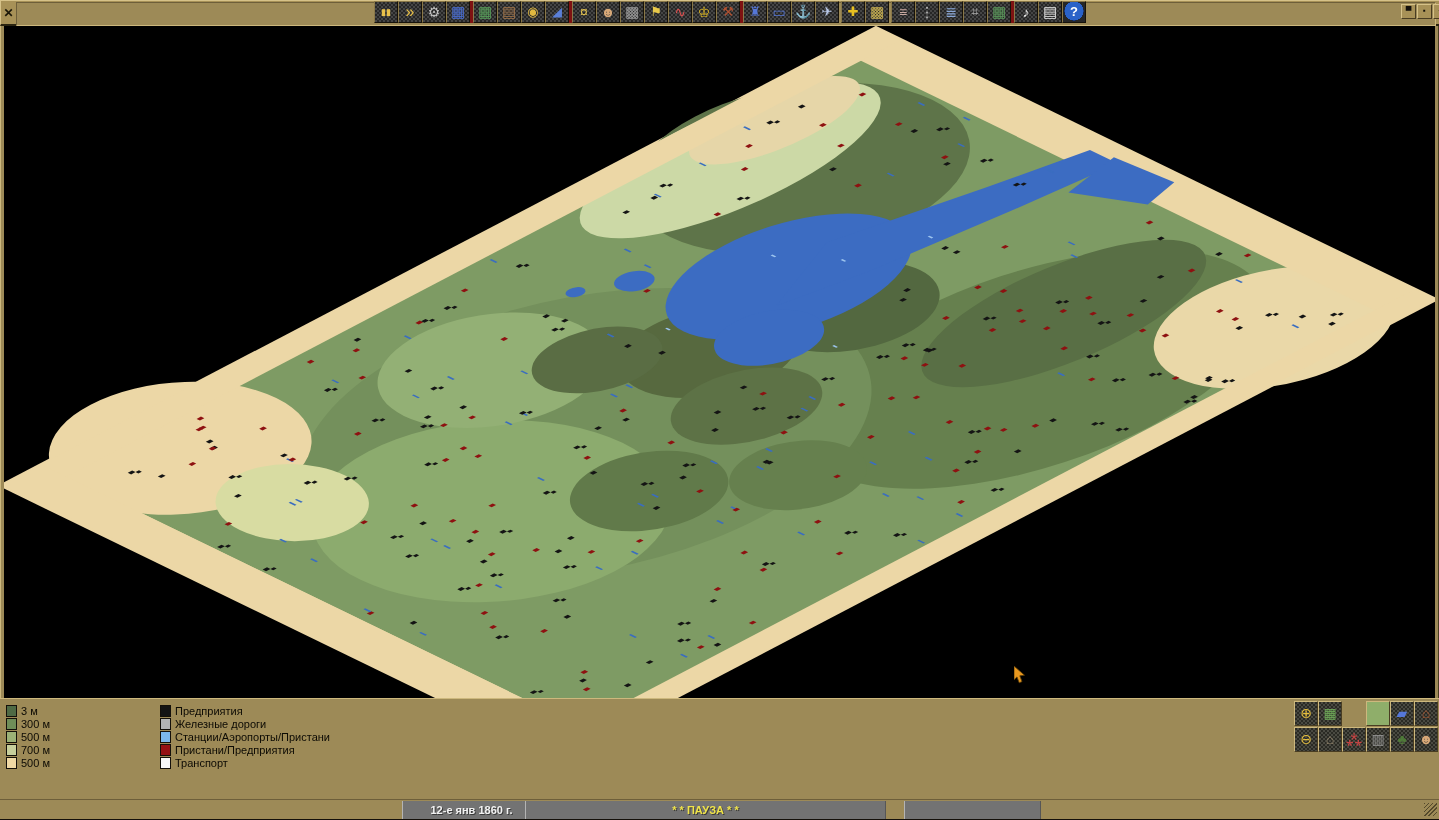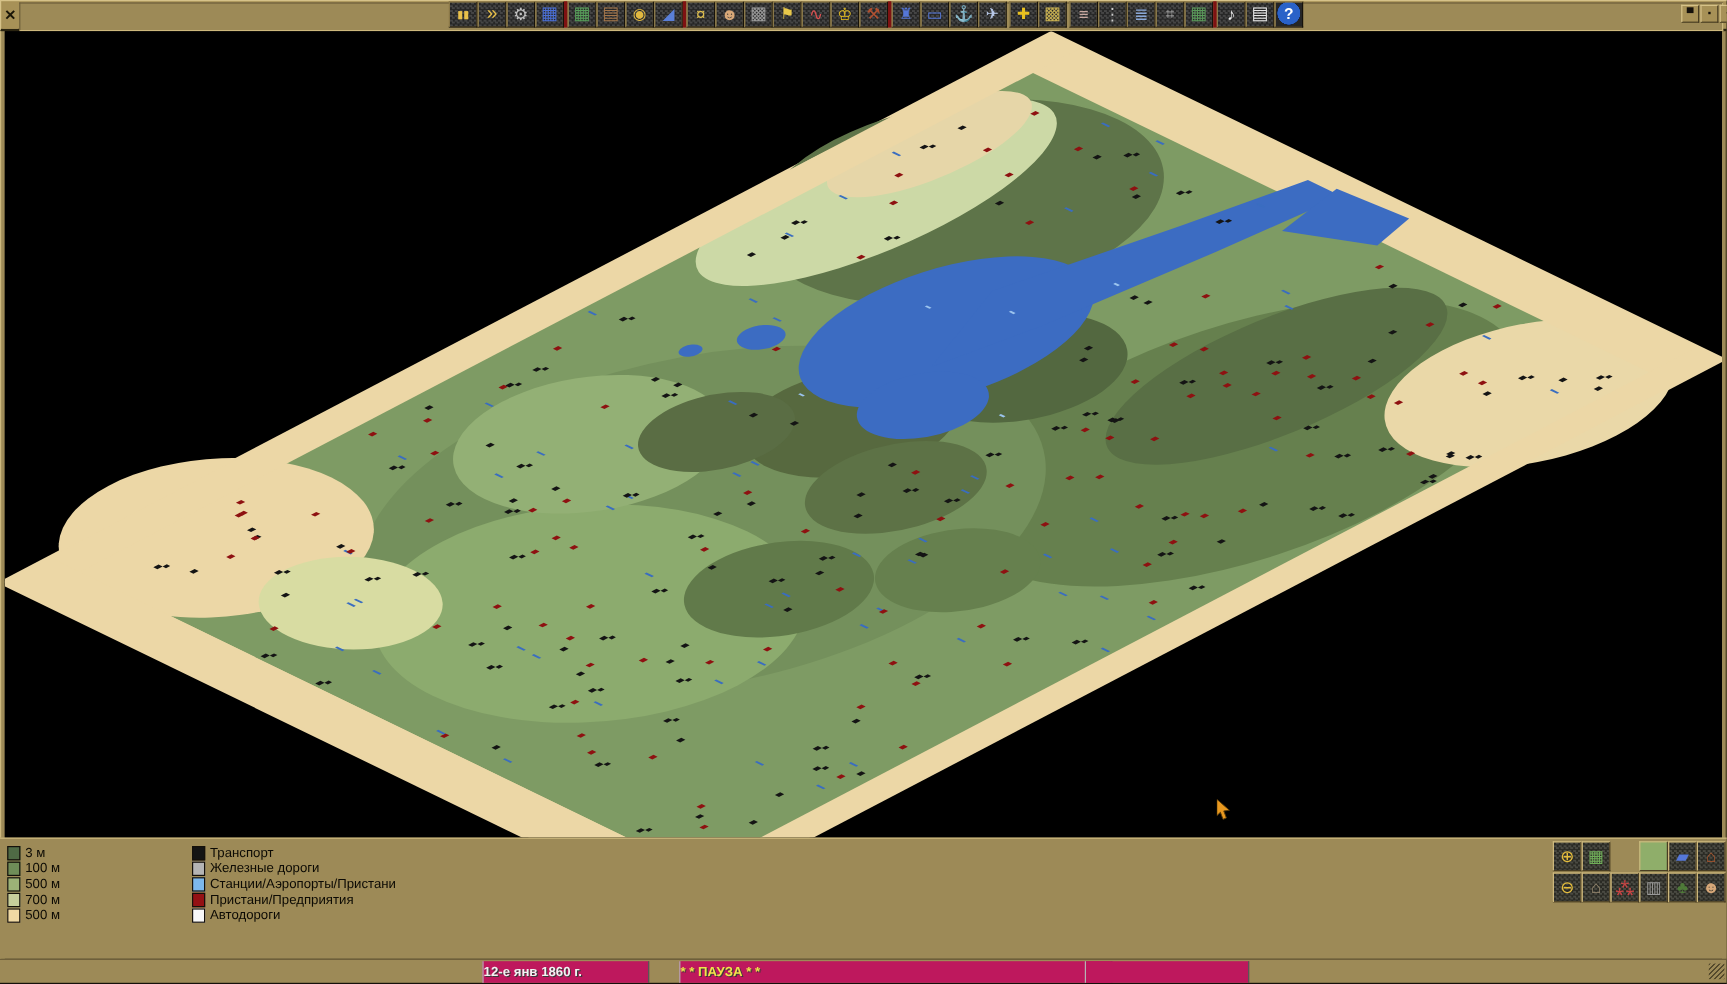--- a/index.html
+++ b/index.html
@@ -34,23 +34,23 @@
   .leg-label{position:absolute;left:15px;top:0;font-size:11px;color:#0c0a04;white-space:nowrap;line-height:12px;}
   
   .mapbtn{position:absolute;width:24px;height:25px;box-sizing:border-box;
     background:repeating-conic-gradient(#4a4a42 0% 25%, #2a2a24 0% 50%) 0 0/4px 4px;
     border:1px solid #cdb87d;border-right-color:#493d22;border-bottom-color:#493d22;
     text-align:center;font-size:14px;line-height:23px;cursor:pointer;overflow:hidden;}
   .mapbtn.flat{background:#8fae6a;}
   
   #status-bar{left:0;top:799px;width:1439px;height:21px;background:#9d8a57;
     border-top:1px solid #6e5f3a;border-bottom:1px solid #14100a;box-sizing:border-box;}
-  .stat-seg{position:absolute;top:1px;height:18px;background:#be185d;
+  .stat-seg{position:absolute;top:1px;height:18px;background:#737373;
     border-left:1px solid #b4b4b4;border-right:1px solid #565656;box-sizing:border-box;
-    font-size:11px;font-weight:bold;line-height:18px;
+    font-size:11px;font-weight:bold;line-height:18px;text-align:center;
     color:#f2f2f2;text-shadow:1px 1px 0 #3a3a3a;}
   #seg-pause{color:#f0e44a;}
   #resize-grip{left:1424px;top:803px;width:13px;height:13px;
     background:repeating-linear-gradient(135deg,#554a2c 0 1px,transparent 1px 3px);cursor:nwse-resize;}
   
   #cursor{left:1014px;top:666px;width:14px;height:20px;pointer-events:none;}
 </style>
 </head>
 <body>
 
@@ -487,70 +487,70 @@
 </div>
 
 <div id="legend-panel" class="abs">
   <div id="leg-elev">
       <div class="leg-row" style="left: 6px; top: 6px;">
         <span class="leg-swatch" style="background: rgb(79, 106, 69);"></span>
         <span class="leg-label">3 м</span>
       </div>
       <div class="leg-row" style="left: 6px; top: 19px;">
         <span class="leg-swatch" style="background: rgb(111, 141, 88);"></span>
-        <span class="leg-label">100 м</span>
+        <span class="leg-label">300 м</span>
       </div>
       <div class="leg-row" style="left: 6px; top: 32px;">
         <span class="leg-swatch" style="background: rgb(156, 178, 119);"></span>
         <span class="leg-label">500 м</span>
       </div>
       <div class="leg-row" style="left: 6px; top: 45px;">
         <span class="leg-swatch" style="background: rgb(199, 207, 156);"></span>
         <span class="leg-label">700 м</span>
       </div>
       <div class="leg-row" style="left: 6px; top: 58px;">
         <span class="leg-swatch" style="background: rgb(240, 217, 164);"></span>
         <span class="leg-label">500 м</span>
       </div>
     </div>
   <div id="leg-feat">
       <div class="leg-row" style="left: 160px; top: 6px;">
         <span class="leg-swatch" style="background: rgb(20, 20, 20);"></span>
-        <span class="leg-label">Транспорт</span>
+        <span class="leg-label">Предприятия</span>
       </div>
       <div class="leg-row" style="left: 160px; top: 19px;">
         <span class="leg-swatch" style="background: rgb(180, 180, 180);"></span>
         <span class="leg-label">Железные дороги</span>
       </div>
       <div class="leg-row" style="left: 160px; top: 32px;">
         <span class="leg-swatch" style="background: rgb(124, 184, 236);"></span>
         <span class="leg-label">Станции/Аэропорты/Пристани</span>
       </div>
       <div class="leg-row" style="left: 160px; top: 45px;">
         <span class="leg-swatch" style="background: rgb(148, 17, 20);"></span>
         <span class="leg-label">Пристани/Предприятия</span>
       </div>
       <div class="leg-row" style="left: 160px; top: 58px;">
         <span class="leg-swatch" style="background: rgb(248, 248, 248);"></span>
-        <span class="leg-label">Автодороги</span>
+        <span class="leg-label">Транспорт</span>
       </div>
     </div>
   <div id="map-btns">
       <div class="mapbtn" style="left: 1294px; top: 2px; color: rgb(230, 190, 60);">⊕</div>
       <div class="mapbtn" style="left: 1318px; top: 2px; color: rgb(111, 174, 88);">▦</div>
       <div class="mapbtn flat" style="left: 1366px; top: 2px; color: rgb(143, 174, 106);"></div>
       <div class="mapbtn" style="left: 1390px; top: 2px; color: rgb(85, 119, 216);">▰</div>
       <div class="mapbtn" style="left: 1414px; top: 2px; color: rgb(176, 86, 44);">⌂</div>
       <div class="mapbtn" style="left: 1294px; top: 28px; color: rgb(230, 190, 60);">⊖</div>
       <div class="mapbtn" style="left: 1318px; top: 28px; color: rgb(154, 138, 112);">⌂</div>
       <div class="mapbtn" style="left: 1342px; top: 28px; color: rgb(204, 68, 68);">⁂</div>
       <div class="mapbtn" style="left: 1366px; top: 28px; color: rgb(153, 153, 153);">▥</div>
       <div class="mapbtn" style="left: 1390px; top: 28px; color: rgb(78, 122, 56);">♣</div>
       <div class="mapbtn" style="left: 1414px; top: 28px; color: rgb(216, 168, 120);">☻</div>
     </div>
 </div>
 
 <div id="status-bar" class="abs">
   <div class="stat-seg" id="seg-date" style="left:402px;width:139px;">12-е янв 1860 г.</div>
-  <div class="stat-seg" id="seg-pause" style="left:566px;width:361px;">* * ПАУЗА * *</div>
+  <div class="stat-seg" id="seg-pause" style="left:525px;width:361px;">* * ПАУЗА * *</div>
   <div class="stat-seg" id="seg-extra" style="left:904px;width:137px;"></div>
 </div>
 <div id="resize-grip" class="abs"></div>
 
 </body></html>

